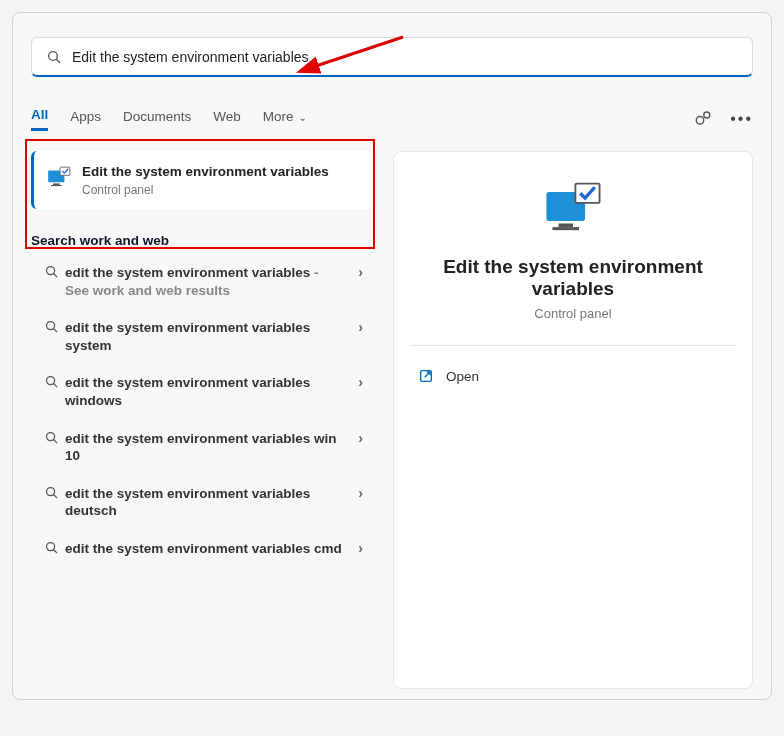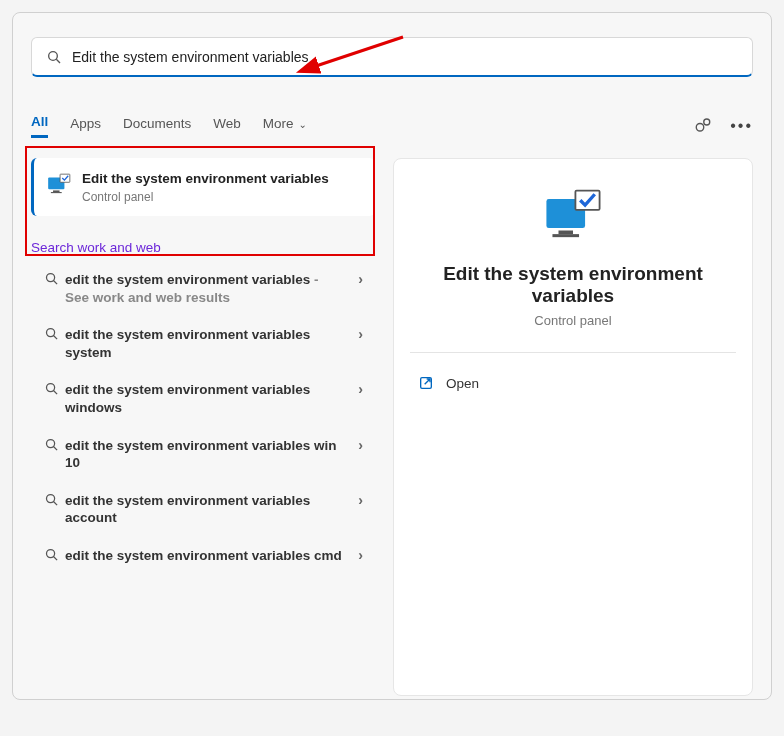--- a/index.html
+++ b/index.html
@@ -13,21 +13,21 @@
     margin-top: 24px; height: 40px; background: #fff; border: 1px solid #d8d8d8;
     border-radius: 6px; display: flex; align-items: center; padding: 0 14px;
     border-bottom: 2px solid #0067c0;
   }
   .search-bar svg { width: 16px; height: 16px; margin-right: 10px; flex-shrink:0; }
   .search-input {
     border: none; outline: none; flex: 1; font-size: 14px; color: #222;
     background: transparent;
   }
   .tabs {
-    display: flex; align-items: center; margin-top: 31px; height: 36px;
+    display: flex; align-items: center; margin-top: 24px; height: 36px;
     font-size: 13.5px; color: #555; gap: 22px;
   }
   .tab { cursor: pointer; padding-bottom: 6px; }
   .tab.active { color: #0067c0; font-weight: 600; border-bottom: 3px solid #0067c0; }
   .tab .chev { font-size: 10px; margin-left: 2px; color:#555;}
   .tabs-right { margin-left: auto; display: flex; gap: 18px; align-items: center; }
   .content { display: flex; margin-top: 14px; gap: 18px; }
   .left { width: 344px; }
   .right {
     flex: 1; background: #fff; border: 1px solid #e6e6e6; border-radius: 8px;
@@ -40,21 +40,21 @@
     border-left: 3px solid #0067c0;
   }
   .red-box {
     position: absolute; left: -6px; top: -12px; width: 350px; height: 110px;
     border: 2px solid #e00000; pointer-events: none;
   }
   .bm-icon { width: 34px; text-align: center; margin: 0 6px 0 8px; }
   .bm-text { flex:1; }
   .bm-title { font-size: 13.5px; font-weight: 600; color: #222; line-height: 1.35; }
   .bm-sub { font-size: 12px; color: #777; margin-top: 2px; }
-  .sww-label { font-size: 13.5px; font-weight: 400; color: #6d28d9; margin: 24px 0 6px 0; }
+  .sww-label { font-size: 13.5px; font-weight: 700; color: #0f172a; margin: 24px 0 6px 0; }
   .sugg {
     display: flex; align-items: flex-start; padding: 10px 6px; cursor: pointer;
     border-radius: 6px;
     font-weight: bold;
   }
   .sugg .s-icon { width: 28px; display:flex; justify-content:center; }
   .sugg .s-text { flex: 1; font-size: 13.5px; color: #333; line-height: 1.3; padding-right:6px;}
   .sugg .s-text .light { color: #888; }
   .sugg .chev-r { color: #666; font-size: 14px; padding: 0 6px;}
   .preview-icon { display:flex; justify-content:center; margin-top: 8px; }
@@ -173,21 +173,21 @@
             <span class="s-text">edit the system environment variables <b>win 10</b></span>
             <span class="chev-r">›</span>
           </div>
           <div class="sugg">
             <span class="s-icon">
               <svg width="15" height="15" viewBox="0 0 24 24" fill="none" stroke="#555" stroke-width="2">
                 <circle cx="10.5" cy="10.5" r="6.5"></circle>
                 <line x1="15.5" y1="15.5" x2="21" y2="21"></line>
               </svg>
             </span>
-            <span class="s-text">edit the system environment variables <b>account</b></span>
+            <span class="s-text">edit the system environment variables <b>deutsch</b></span>
             <span class="chev-r">›</span>
           </div>
           <div class="sugg">
             <span class="s-icon">
               <svg width="15" height="15" viewBox="0 0 24 24" fill="none" stroke="#555" stroke-width="2">
                 <circle cx="10.5" cy="10.5" r="6.5"></circle>
                 <line x1="15.5" y1="15.5" x2="21" y2="21"></line>
               </svg>
             </span>
             <span class="s-text">edit the system environment variables <b>cmd</b></span>

